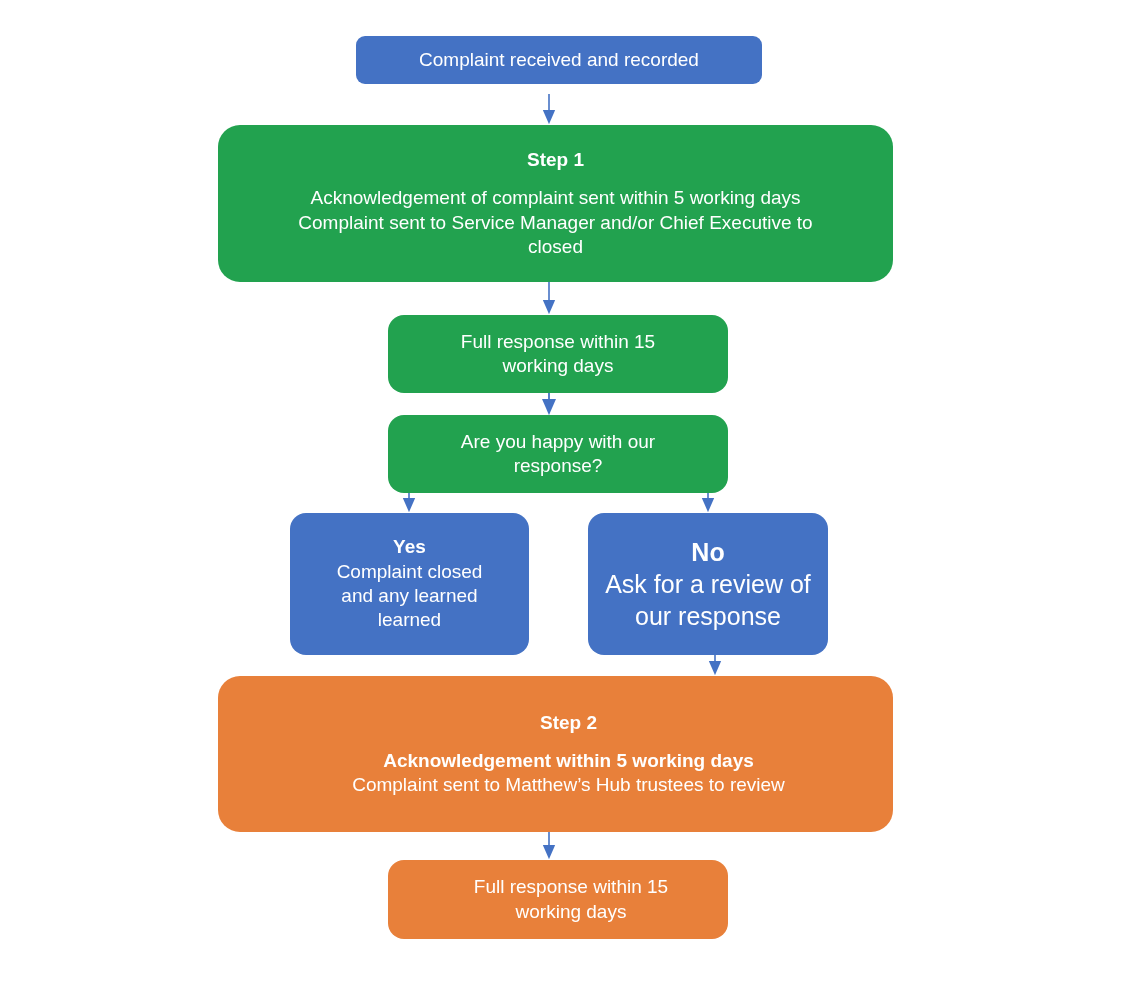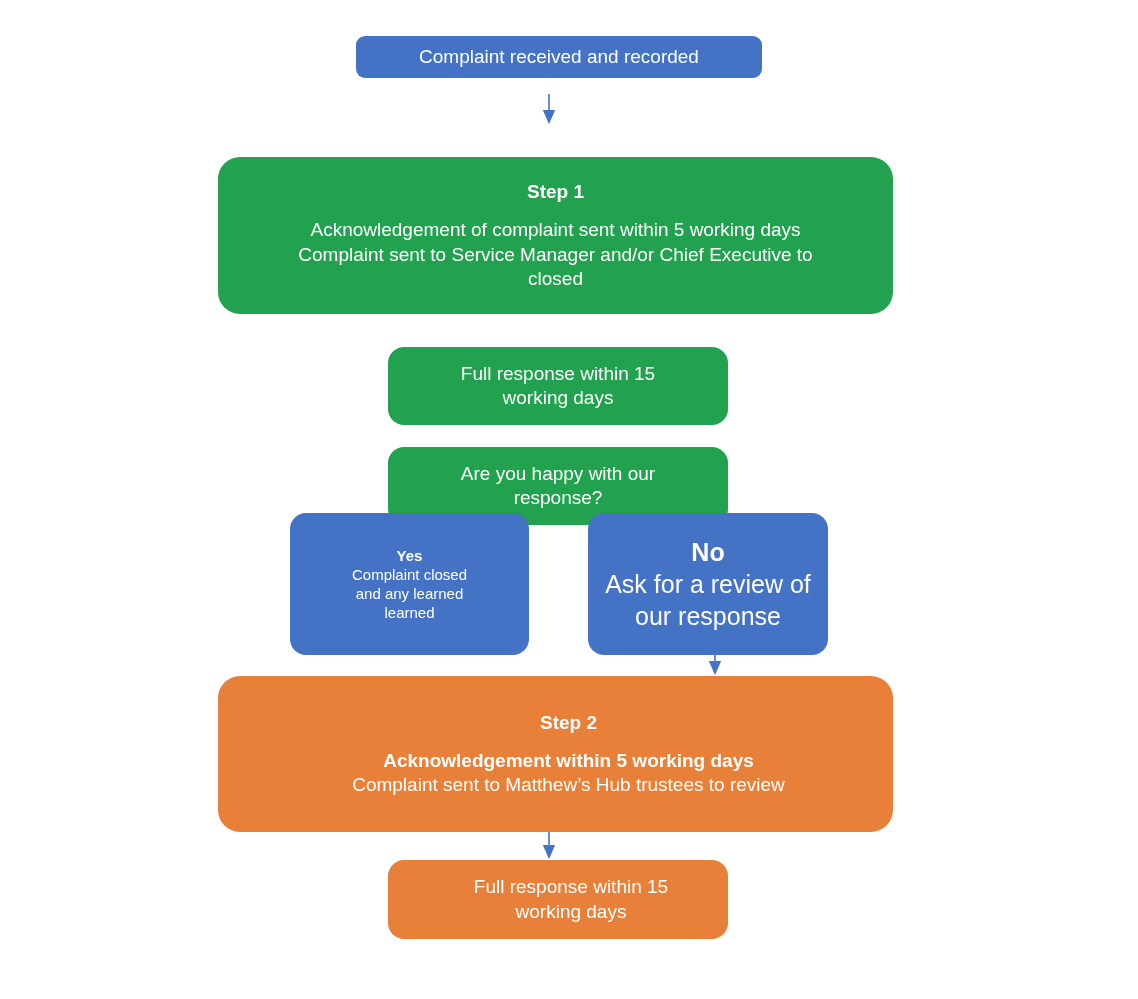--- a/index.html
+++ b/index.html
@@ -51,34 +51,34 @@
   }
   .node .body {
     display: block;
   }
   .node .body.bold {
     font-weight: bold;
   }
 
   
   .c-blue   { background: #4472c4; }
-  .c-green  { background: #22a24f; margin-top: 32px; }
+  .c-green  { background: #22a24f; }
   .c-orange { background: #e8803a; padding-left: 40px; }
 
   
   .r-sm  { border-radius: 9px;  }
   .r-md  { border-radius: 16px; }
   .r-lg  { border-radius: 22px; }
 
   
-  #node-intake      { left: 356px; top: 36px;  width: 406px; height: 42px;  font-size: 19px; }
+  #node-intake      { left: 356px; top: 36px;  width: 406px; height: 48px;  font-size: 19px; }
   #node-step1       { left: 218px; top: 125px; width: 675px; height: 157px; font-size: 19px; }
   #node-response1   { left: 388px; top: 315px; width: 340px; height: 78px;  font-size: 19px; }
   #node-decision    { left: 388px; top: 415px; width: 340px; height: 78px;  font-size: 19px; }
-  #node-yes         { left: 290px; top: 513px; width: 239px; height: 142px; font-size: 15px; }
+  #node-yes         { left: 290px; top: 513px; width: 239px; height: 142px; font-size: 19px; }
   #node-no          { left: 588px; top: 513px; width: 240px; height: 142px; font-size: 25px; }
   #node-step2       { left: 218px; top: 676px; width: 675px; height: 156px; font-size: 19px; }
   #node-response2   { left: 388px; top: 860px; width: 340px; height: 79px;  font-size: 19px; }
 
   
   .node .gap { display: block; height: 14px; }
 </style>
 </head>
 <body>
 

